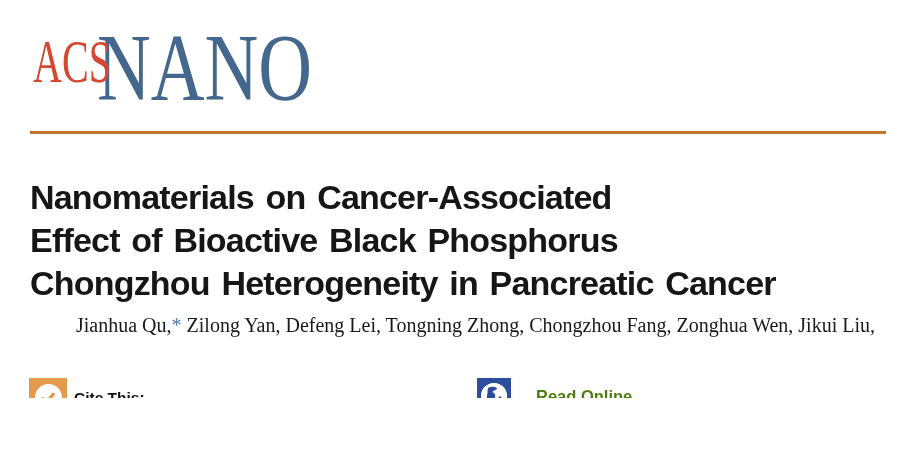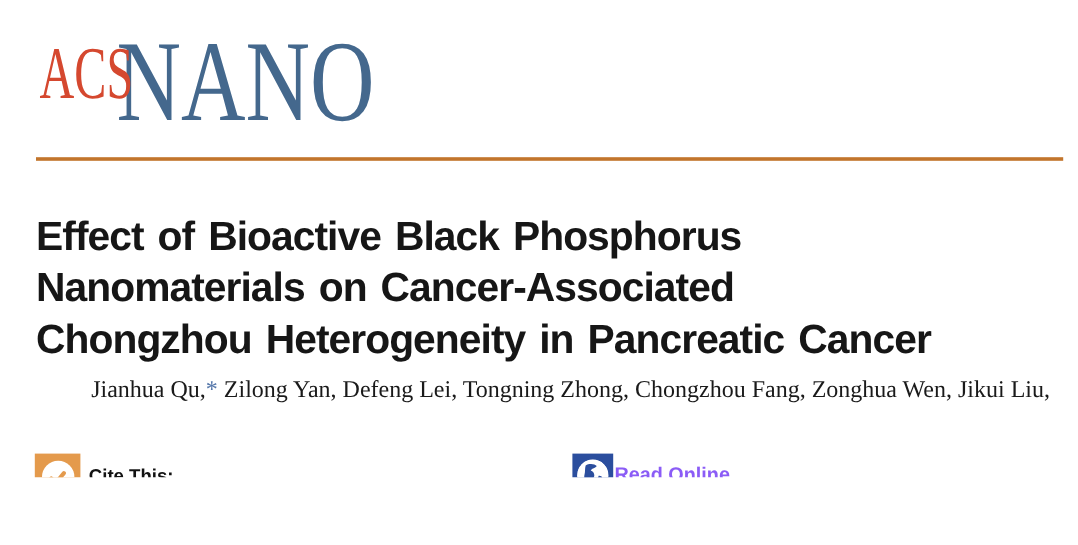--- a/index.html
+++ b/index.html
@@ -108,43 +108,43 @@
     overflow: hidden;
   }
   .readonline-underline {
     position: absolute;
     left: 477px; top: 413.5px;
     width: 135px; height: 8px;
     background: #2b4e9e;
   }
   .readonline-label {
     position: absolute;
-    left: 512px; top: 387px;
+    left: 536px; top: 387px;
     font-size: 16.5px;
     font-weight: bold;
-    color: #8b5cf6;
+    color: #4d7c0f;
     text-decoration: none;
   }
 </style>
 </head>
 <body>
 
 <div class="page">
 
   <svg class="logo-svg" width="290" height="72" viewBox="0 0 290 72">
     <text x="64" y="66" font-size="96" textLength="215" lengthAdjust="spacingAndGlyphs" fill="#44688d">NANO</text>
     <text x="0" y="48" font-size="62" textLength="78" lengthAdjust="spacingAndGlyphs" fill="#d5482f">ACS</text>
   </svg>
 
   <div class="masthead-rule"></div>
 
 
   <div class="article-title">
+    <div class="t-line">Nanomaterials on Cancer-Associated</div>
     <div class="t-line">Effect of Bioactive Black Phosphorus</div>
-    <div class="t-line">Nanomaterials on Cancer-Associated</div>
     <div class="t-line">Chongzhou Heterogeneity in Pancreatic Cancer</div>
   </div>
 
   <div class="authors">
     <div class="a-line"><span>Jianhua Qu,</span><span class="star">*</span><span> Zilong Yan, Defeng Lei, Tongning Zhong, Chongzhou Fang, Zonghua Wen, Jikui Liu,</span></div>
   </div>
 
   <div class="cite-square">
     <div class="check-circle">
       <svg width="18" height="18" viewBox="0 0 24 24">

